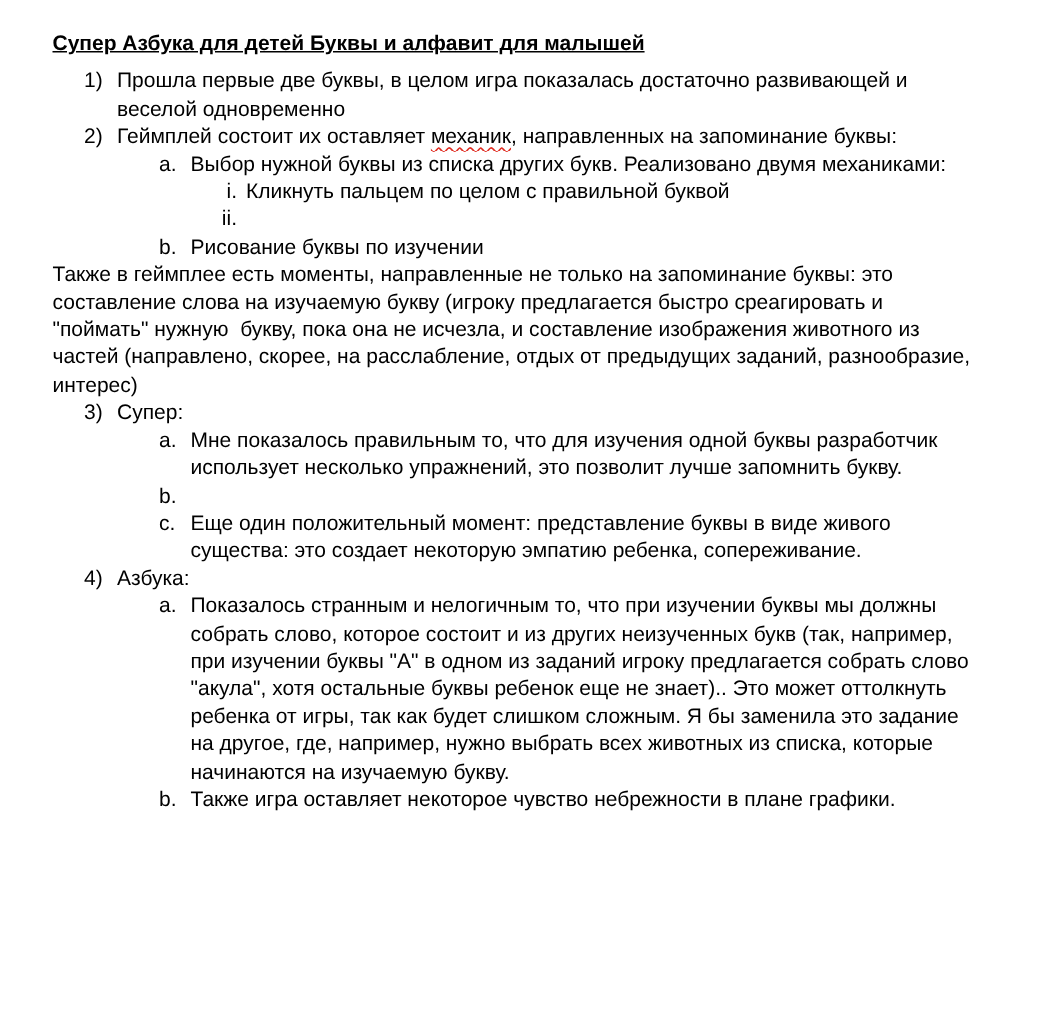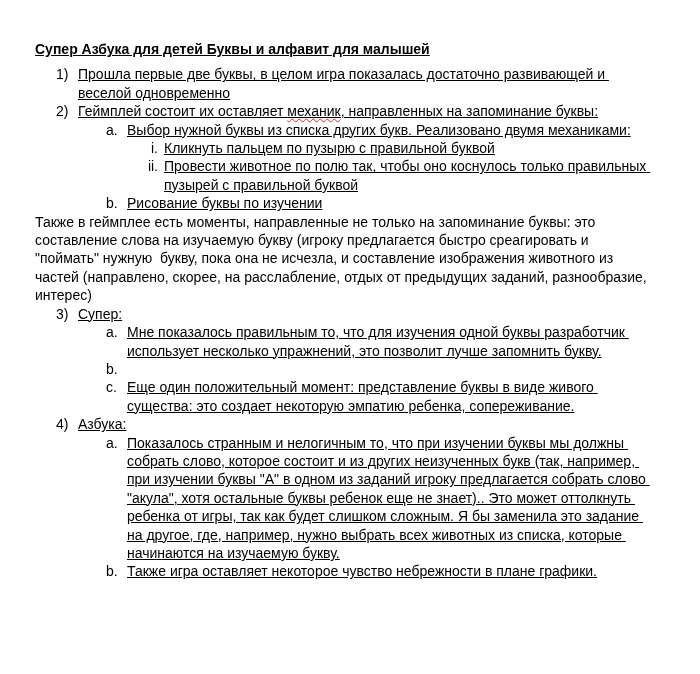--- a/index.html
+++ b/index.html
@@ -12,35 +12,35 @@
   body{
     width:700px;height:674px;overflow:hidden;
     background:var(--background);
     color:var(--text);
     font-family:"Liberation Sans", sans-serif;
     font-size:14px;
     line-height:18.4px;
   }
   .doc{
     width:700px;height:674px;
-    padding:40px 53px 0 35px;
+    padding:19px 53px 0 35px;
   }
   .doc-title{
     margin:0 0 7px 0;
     font-size:14px;
     font-weight:bold;
     text-decoration:underline;
     line-height:18.4px;
   }
   .row{display:flex;align-items:flex-start;}
   .marker{flex:none;white-space:nowrap;}
   .l1 .marker{margin-left:21px;width:22px;}
   .l2 .marker{margin-left:71px;width:21px;}
   .l3 .marker{margin-left:107px;width:16px;margin-right:6px;text-align:right;}
-  .text{flex:1 1 auto;white-space:pre-wrap;text-decoration:underline;}
+  .text{flex:1 1 auto;white-space:pre-wrap;}
   .para{white-space:pre-wrap;}
   .misspell{
     text-decoration:underline;
     text-decoration-style:wavy;
     text-decoration-color:var(--spellcheck);
     text-decoration-thickness:1px;
     text-underline-offset:2px;
   }
 </style>
 </head>
@@ -60,26 +60,25 @@
     <span class="text"><span>Геймплей состоит их оставляет </span><span class="misspell">механик</span><span>, направленных на запоминание буквы:</span></span>
   </div>
 
   <div class="row l2">
     <span class="marker">a.</span>
     <span class="text">Выбор нужной буквы из списка других букв. Реализовано двумя механиками:</span>
   </div>
 
   <div class="row l3">
     <span class="marker">i.</span>
-    <span class="text">Кликнуть пальцем по пузырю с правильной буквой</span>
+    <span class="text">Кликнуть пальцем по целом с правильной буквой</span>
   </div>
 
   <div class="row l3">
     <span class="marker">ii.</span>
-    <span class="text">Провести животное по полю так, чтобы оно коснулось только правильных пузырей с правильной буквой</span>
   </div>
 
   <div class="row l2">
     <span class="marker">b.</span>
     <span class="text">Рисование буквы по изучении</span>
   </div>
 
   <div class="para">Также в геймплее есть моменты, направленные не только на запоминание буквы: это составление слова на изучаемую букву (игроку предлагается быстро среагировать и "поймать" нужную  букву, пока она не исчезла, и составление изображения животного из частей (направлено, скорее, на расслабление, отдых от предыдущих заданий, разнообразие, интерес)</div>
 
   <div class="row l1">

